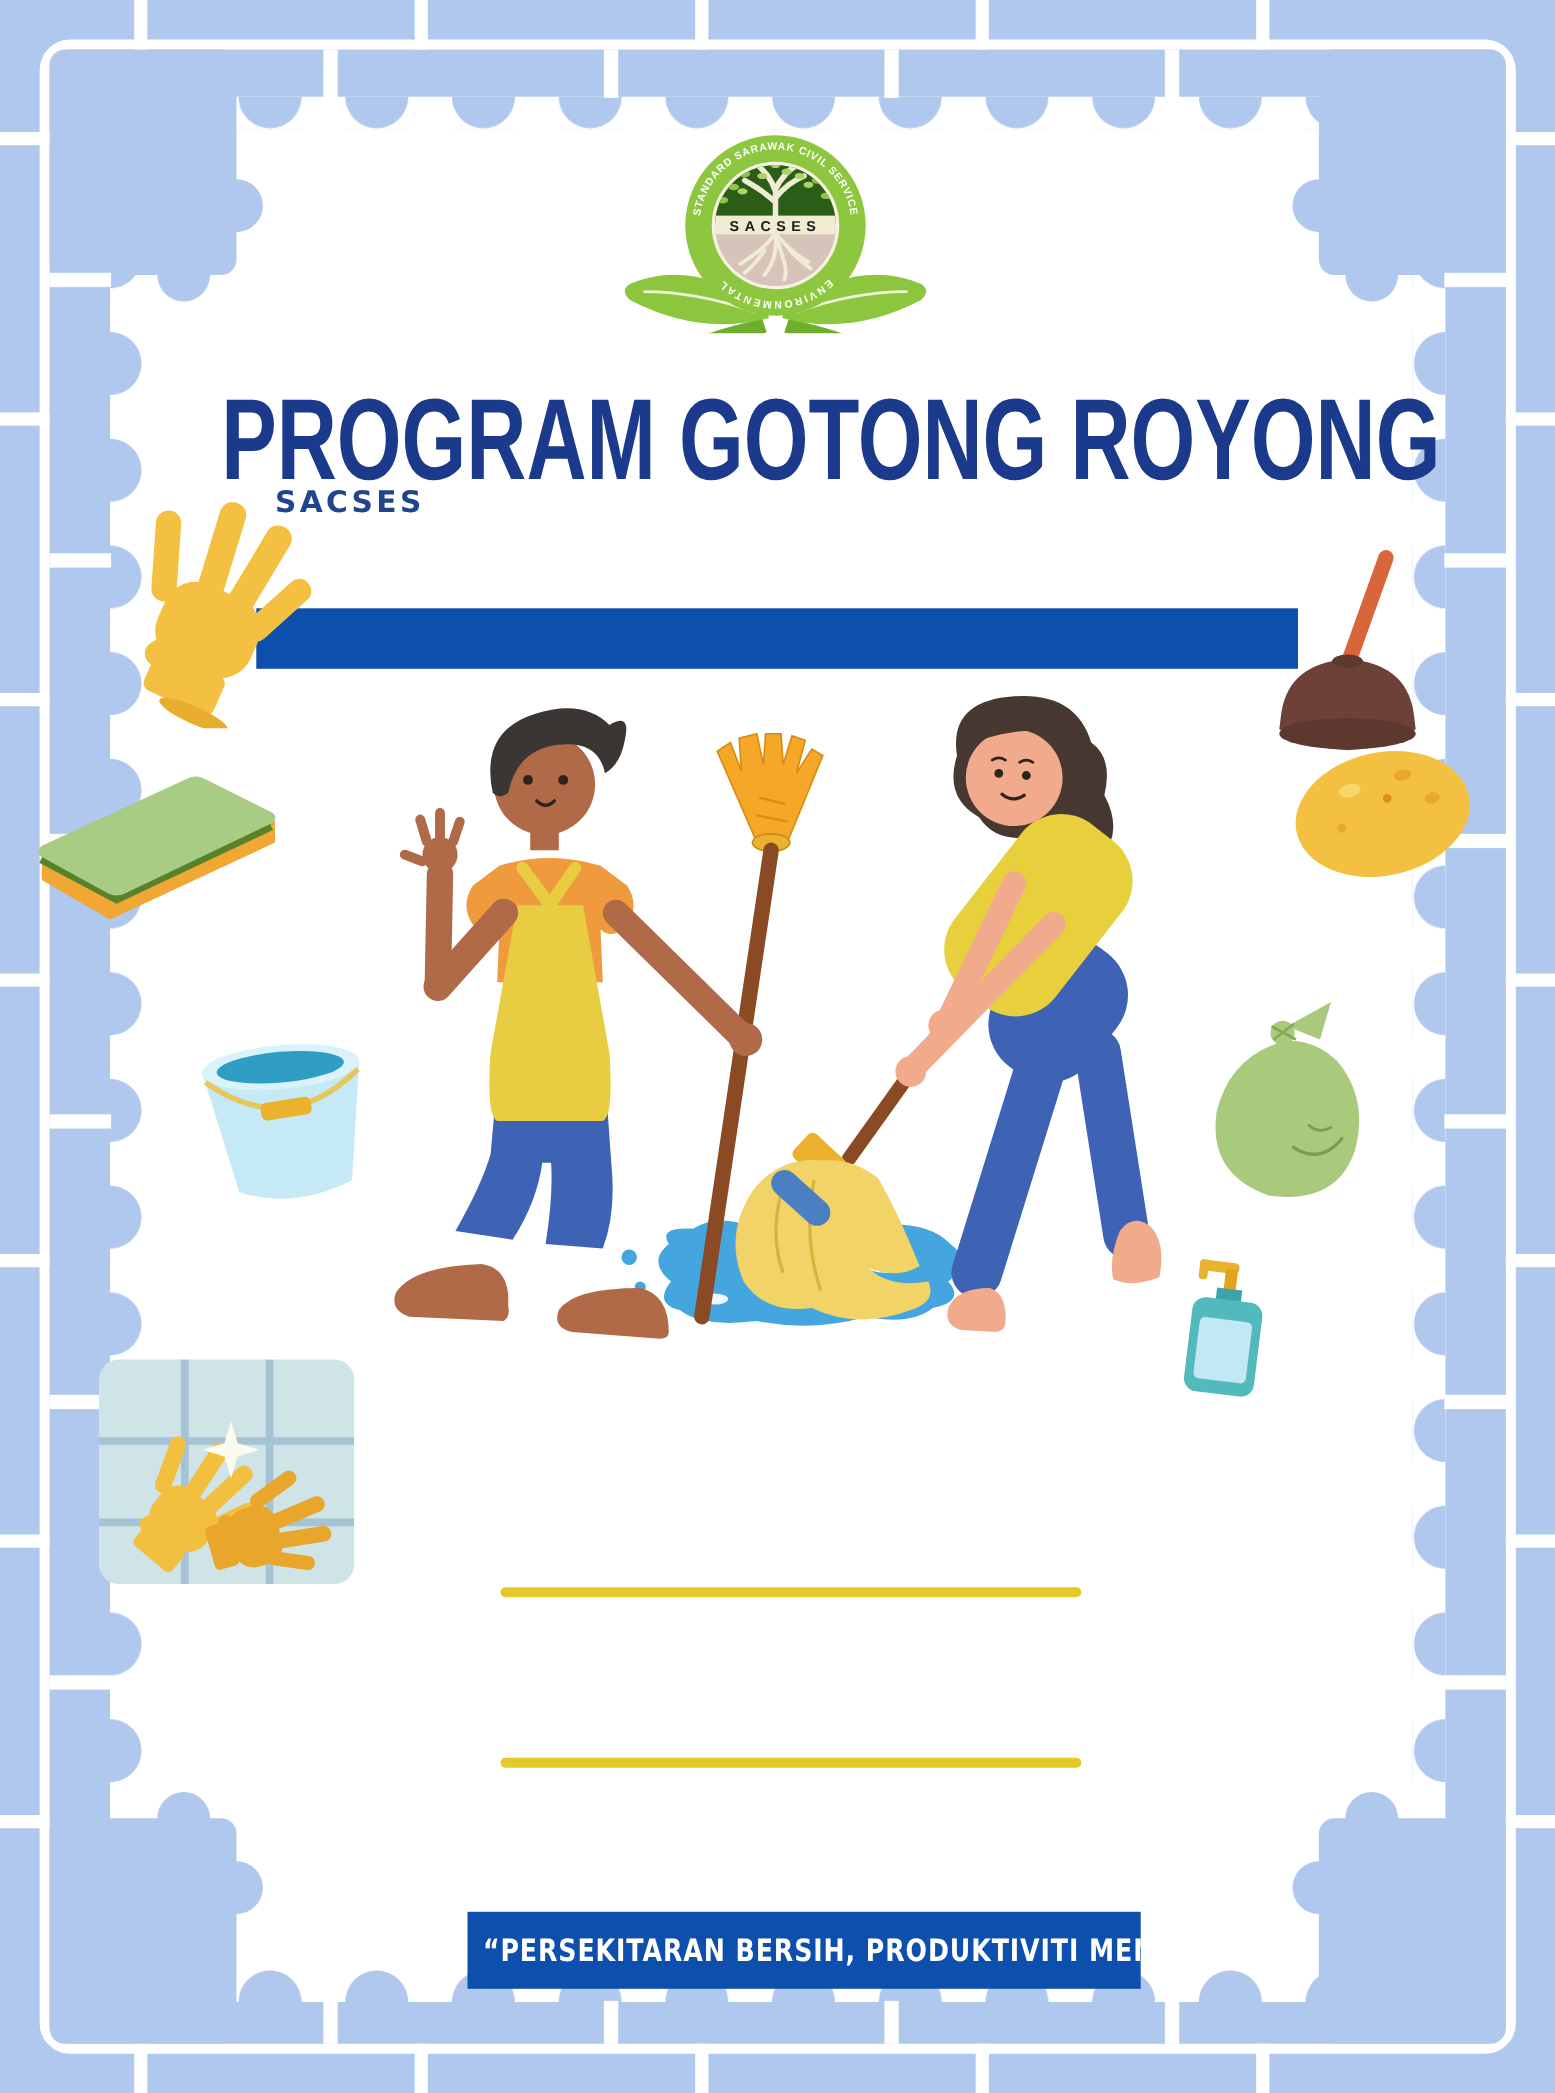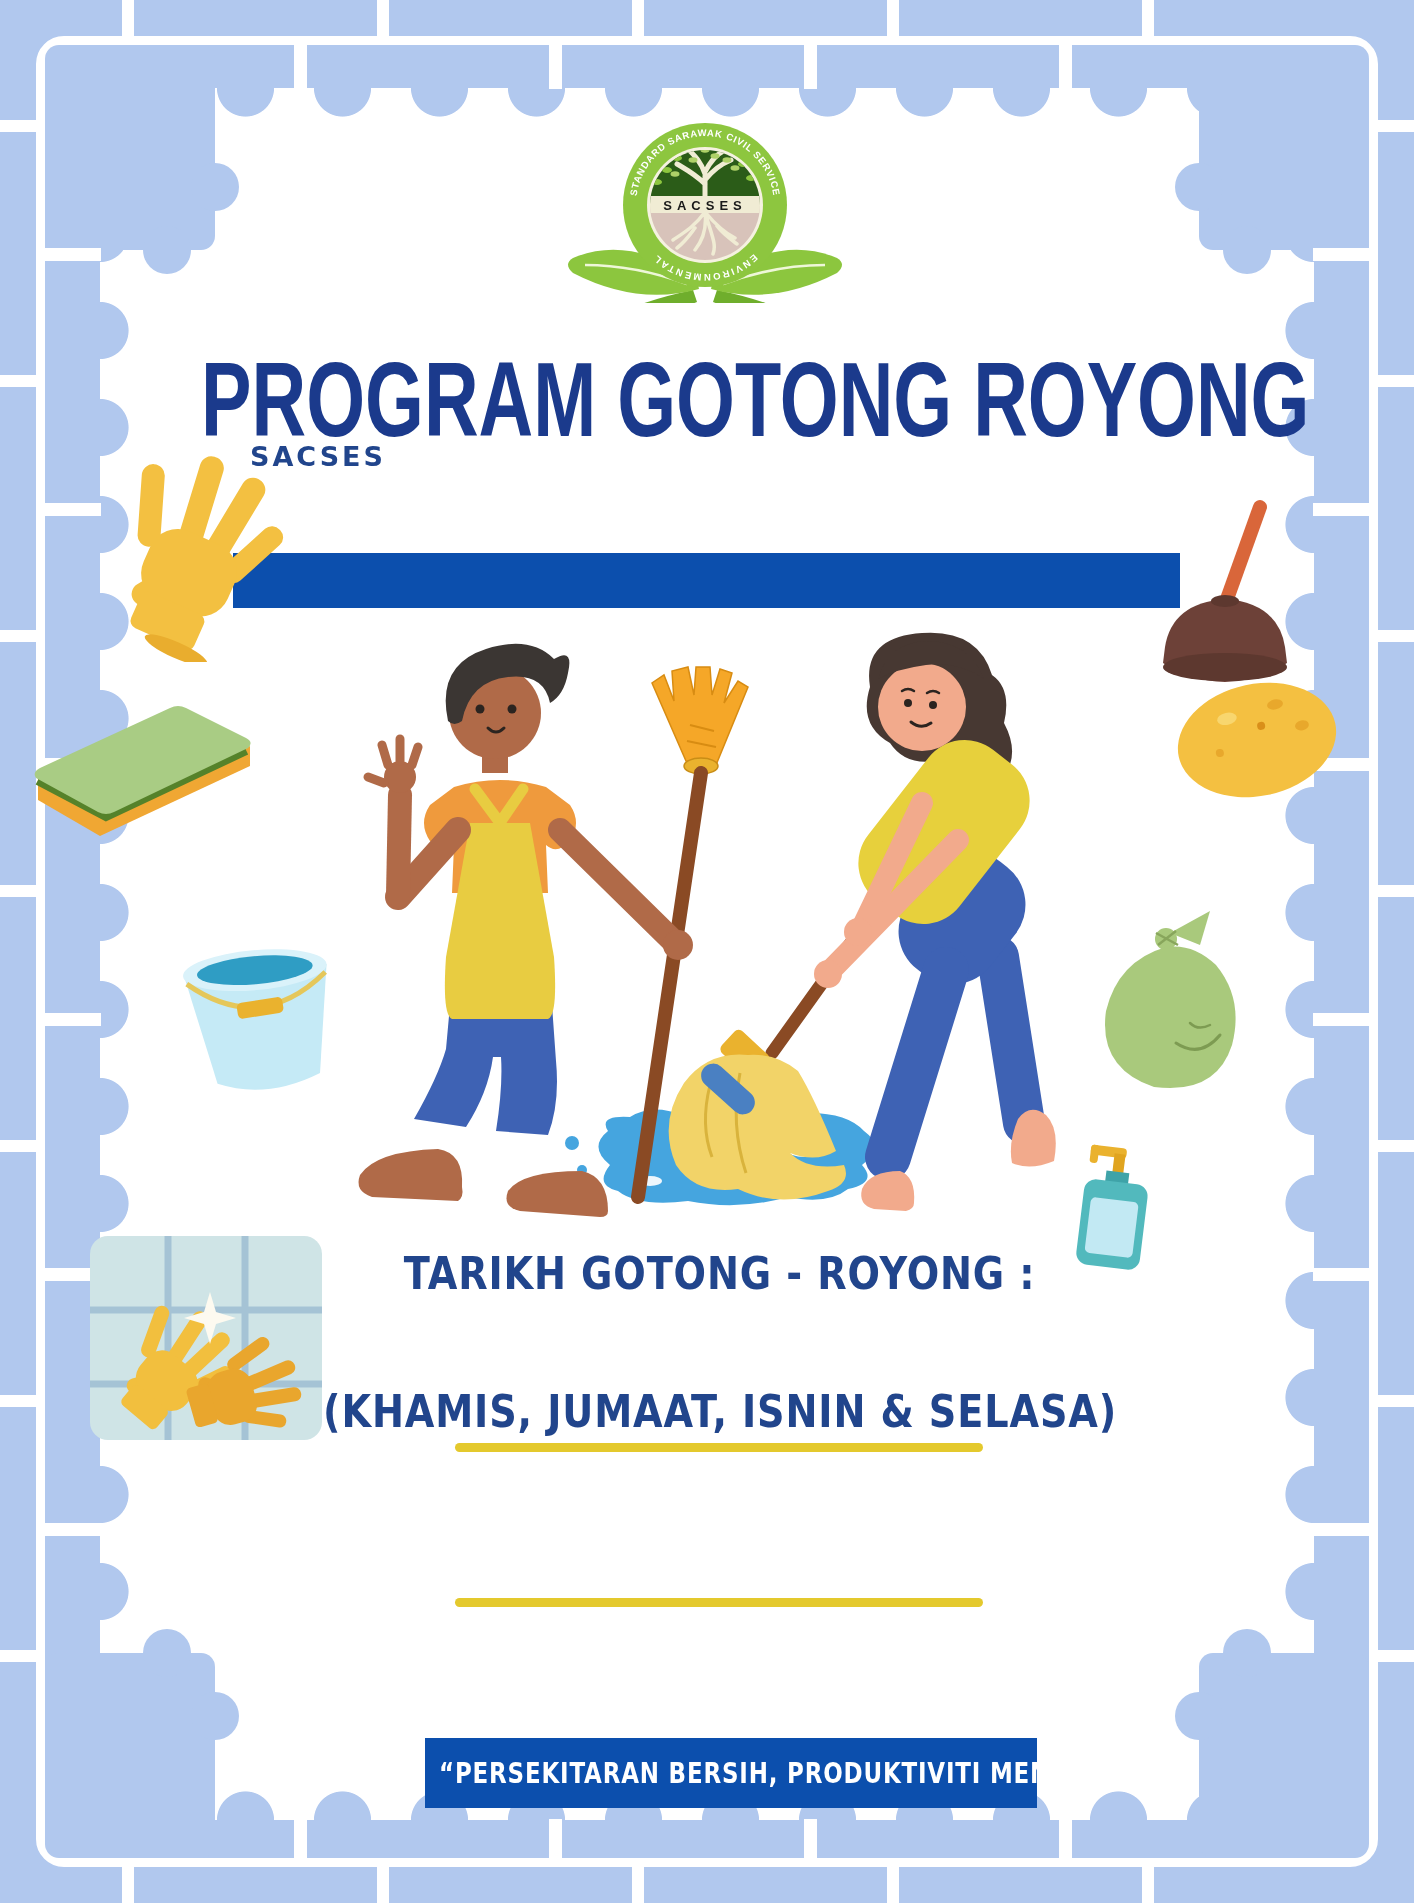--- a/index.html
+++ b/index.html
@@ -340,26 +340,20 @@
         <path d="M592,66 Q598,62 604,66 M617,68 Q623,64 629,68" stroke="#2b2420" stroke-width="2.5" fill="none" stroke-linecap="round"></path>
         <path d="M601,97 Q611,105 621,98" stroke="#2b2420" stroke-width="3" fill="none" stroke-linecap="round"></path>
         <path d="M568,54 Q578,18 616,16 Q660,16 674,54 Q648,36 616,40 Q586,44 568,54 Z" fill="#473832"></path>
         <line x1="612" y1="178" x2="552" y2="303" stroke="#f2aa8c" stroke-width="22" stroke-linecap="round"></line>
         <line x1="648" y1="215" x2="522" y2="344" stroke="#f2aa8c" stroke-width="22" stroke-linecap="round"></line>
         <circle cx="548" cy="307" r="14" fill="#f2aa8c"></circle>
         <circle cx="518" cy="349" r="14" fill="#f2aa8c"></circle>
       </g>
     </svg>
 
-    <div class="abs sched" style="top:1247px">
-      <span class="inner lbl">TARIKH GOTONG - ROYONG :</span>
-    </div>
-    <div class="abs sched" style="top:1385px">
-      <span class="inner lbl">(KHAMIS, JUMAAT, ISNIN &amp; SELASA)</span>
-    </div>
     <div class="abs divider" style="top:1443px"></div>
     <div class="abs divider" style="top:1598px"></div>
 
     <div class="abs banner">
       <span class="inner">“PERSEKITARAN BERSIH, PRODUKTIVITI MENING</span>
     </div>
 
   </div>
 </div>
 

